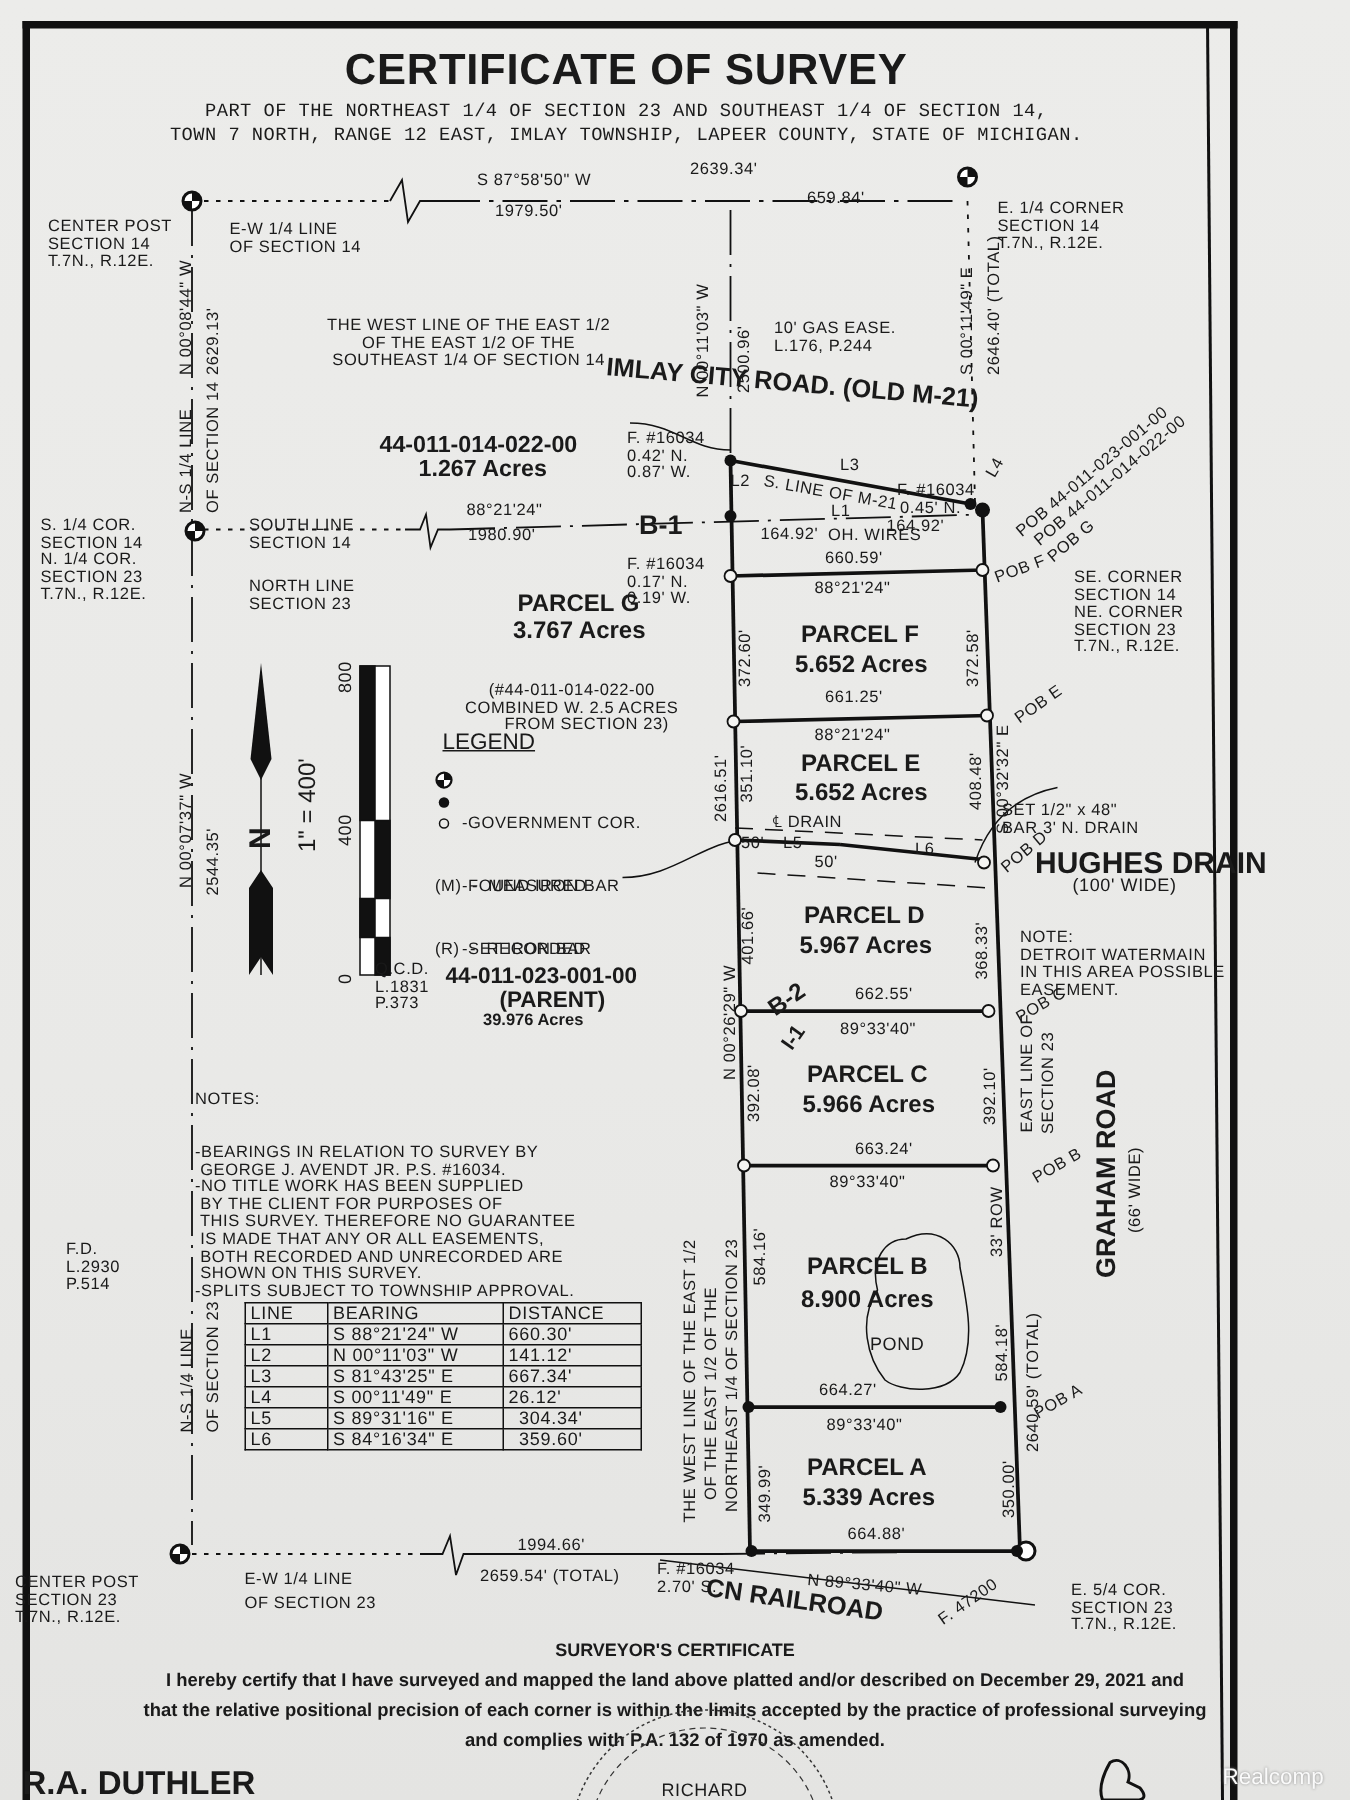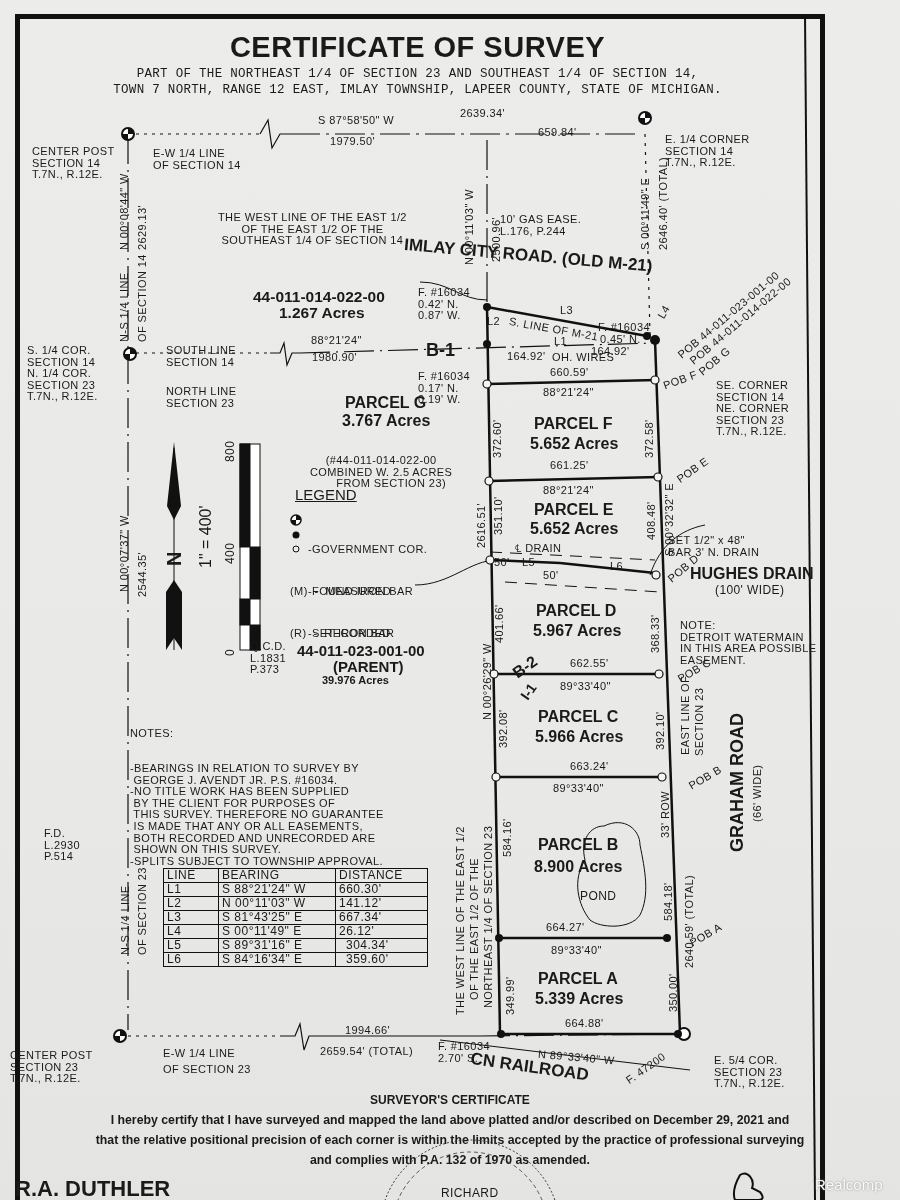--- a/index.html
+++ b/index.html
@@ -4,21 +4,21 @@
 <style>
   html, body { margin:0; padding:0; }
   body { width:900px; height:1200px; background:#e6e6e4; position:relative; overflow:hidden; font-family:"Liberation Sans", sans-serif; color:#1a1a1a; }
   .sheet { position:absolute; left:0; top:0; width:900px; height:1200px; background:linear-gradient(180deg,#ececea 0%,#e9e9e7 60%,#e4e4e2 100%); }
   .frame { position:absolute; left:15px; top:14px; width:800px; height:1200px; border-left:5px solid #111; border-top:5px solid #111; border-right:5px solid #111; }
   .t { position:absolute; white-space:pre; line-height:1.05; }
   .title { left:0; width:835px; top:32px; text-align:center; font-size:29px; font-weight:bold; letter-spacing:0.5px; }
   .sub { left:0; width:835px; text-align:center; font-size:12.5px; letter-spacing:0.3px;font-family:Liberation Mono, monospace; }
   .s10 { font-size:11px; letter-spacing:0.4px; }
   .s11 { font-size:12px; letter-spacing:0.4px; }
-  .big { font-size:16px; font-weight:bold; }
+  .big { font-size:20px; font-weight:bold; }
   .parcel { font-size:16px; font-weight:bold; text-align:center; }
   .road { font-size:17px; font-weight:bold; }
   .rot90 { transform-origin:left top; transform:rotate(-90deg); }
   svg { position:absolute; left:0; top:0; }
   table.lt { position:absolute; left:163px; top:868px; border-collapse:collapse; font-size:12px; }
   table.lt td, table.lt th { border:1.5px solid #111; padding:0 3px; height:13px; line-height:13px; font-weight:normal; text-align:left; letter-spacing:0.5px; }
   .cert { position:absolute; left:0; width:900px; text-align:center; font-size:12.5px; font-weight:bold; }
   .duthler { position:absolute; left:15px; top:1176px; font-size:22px; font-weight:bold; }
   .realcomp { position:absolute; left:815px; top:1176px; font-size:15px; color:#fafafa; text-shadow:0 0 2px #888; }
 </style>
@@ -221,21 +221,21 @@
   <div class="t big" style="left:690px;top:566px">HUGHES DRAIN</div>
   <div class="t s11" style="left:715px;top:584px">(100' WIDE)</div>
   <div class="t s10" style="left:515px;top:543px">℄ DRAIN</div>
 
   <div class="t s10" style="left:668px;top:512px">
     <div>SET 1/2" x 48"</div><div>BAR 3' N. DRAIN</div>
   </div>
   <div class="t s10" style="left:680px;top:597px">
     <div>NOTE:</div><div>DETROIT WATERMAIN</div><div>IN THIS AREA POSSIBLE</div><div>EASEMENT.</div>
   </div>
-  <div class="t s10" style="left:500px;top:191px">
+  <div class="t s10" style="left:516px;top:191px">
     <div>10' GAS EASE.</div><div>L.176, P.244</div>
   </div>
   <div class="t s10" style="left:418px;top:264px">
     <div>F. #16034</div><div>0.42' N.</div><div>0.87' W.</div>
   </div>
   <div class="t s10" style="left:418px;top:348px">
     <div>F. #16034</div><div>0.17' N.</div><div>0.19' W.</div>
   </div>
   <div class="t s10" style="left:598px;top:299px">
     <div>F. #16034</div><div style="padding-left:2px">0.45' N.</div>

